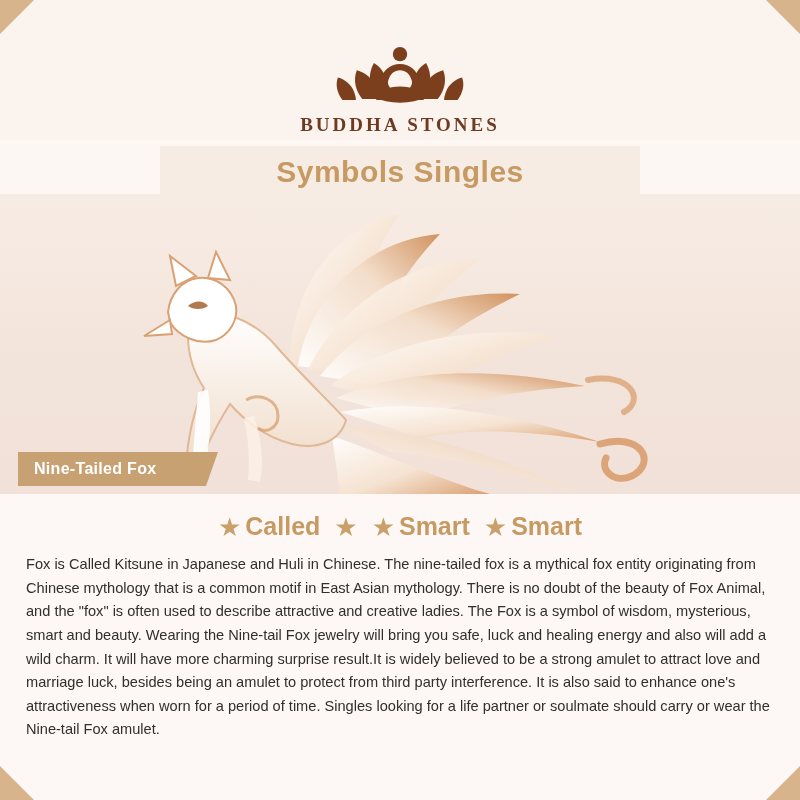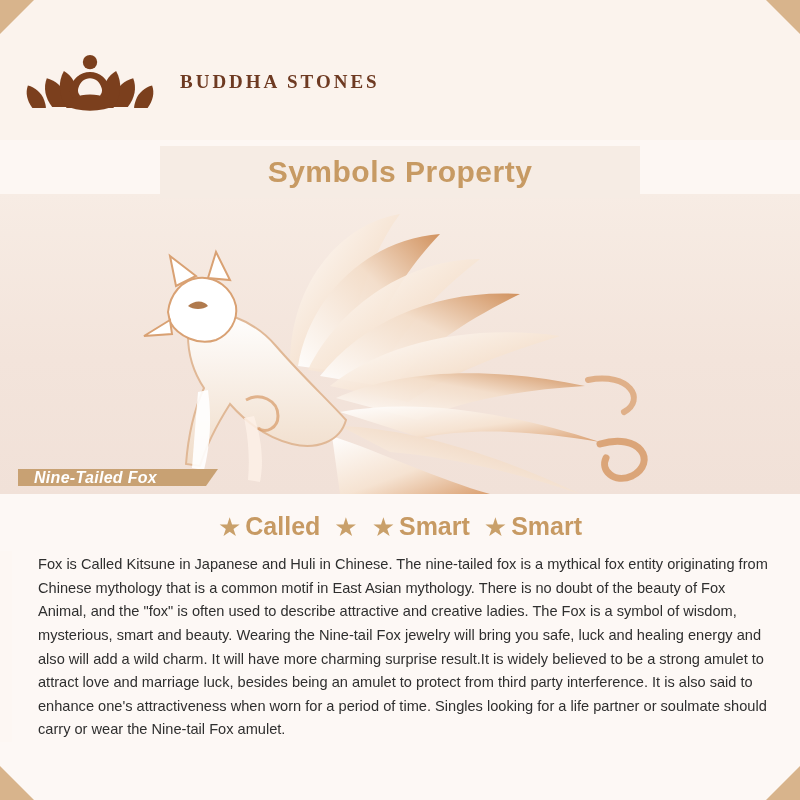--- a/index.html
+++ b/index.html
@@ -49,24 +49,24 @@
     border-bottom: 34px solid #d8b48c;
     border-left: 34px solid transparent;
   }
 
   
   .header {
     position: relative;
     height: 140px;
     background: #fbf3ed;
     display: flex;
-    flex-direction: row;
+    flex-direction: column;
     align-items: center;
     justify-content: flex-start;
-    padding-top: 22px;
+    padding-top: 34px;
     box-sizing: border-box;
   }
   .logo-mark {
     width: 180px;
     height: 78px;
     display: block;
   }
   .brand {
     margin-top: 2px;
     font-family: "Liberation Serif", serif;
@@ -116,29 +116,28 @@
     width: 720px;
     height: 300px;
   }
 
   
   .label-tab {
     position: absolute;
     left: 18px;
     bottom: 8px;
     min-width: 200px;
-    height: 17px;
+    height: 34px;
     background: #c8a173;
     display: flex;
     align-items: center;
     padding: 0 18px 0 16px;
     box-sizing: border-box;
     z-index: 6;
     clip-path: polygon(0 0, 100% 0, 94% 100%, 0 100%);
-    font-style: italic;
   }
   .label-tab span {
     color: #ffffff;
     font-size: 16px;
     font-weight: bold;
     letter-spacing: 0.3px;
   }
 
   
   .keywords {
@@ -166,21 +165,20 @@
   }
 
   
   .body-text {
     padding: 2px 26px 0 26px;
     font-size: 14.6px;
     line-height: 1.62;
     color: #2f2f2f;
     text-align: left;
     background: #fdf8f5;
-    margin-left: 12px;
   }
 
   .bottom-filler {
     background: #fdf8f5;
     height: 100%;
   }
 </style>
 </head>
 <body>
 
@@ -209,21 +207,21 @@
 
         <path d="M100 33c-11 0-20 8-22 19-1 5 1 9 5 11l6-4c-2-2-3-5-2-8 2-7 7-11 13-11s11 4 13 11c1 3 0 6-2 8l6 4c4-2 6-6 5-11-2-11-11-19-22-19z"></path>
 
         <path d="M100 58c-13 0-24 5-29 12 8 4 18 6 29 6s21-2 29-6c-5-7-16-12-29-12z"></path>
       </g>
     </svg>
     <div class="brand">BUDDHA STONES</div>
   </div>
 
   <div class="title-band">
-    <div class="title">Symbols Property</div>
+    <div class="title">Symbols Singles</div>
   </div>
 
   <div class="hero">
     <div class="hero-inner">
       <svg viewBox="0 0 720 300" aria-hidden="true">
         <defs>
           <linearGradient id="tailGrad" x1="0" y1="0" x2="1" y2="1">
             <stop offset="0%" stop-color="#ffffff" stop-opacity="0.95"></stop>
             <stop offset="55%" stop-color="#f6e3d1" stop-opacity="0.9"></stop>
             <stop offset="100%" stop-color="#d99c6b" stop-opacity="0.95"></stop>

